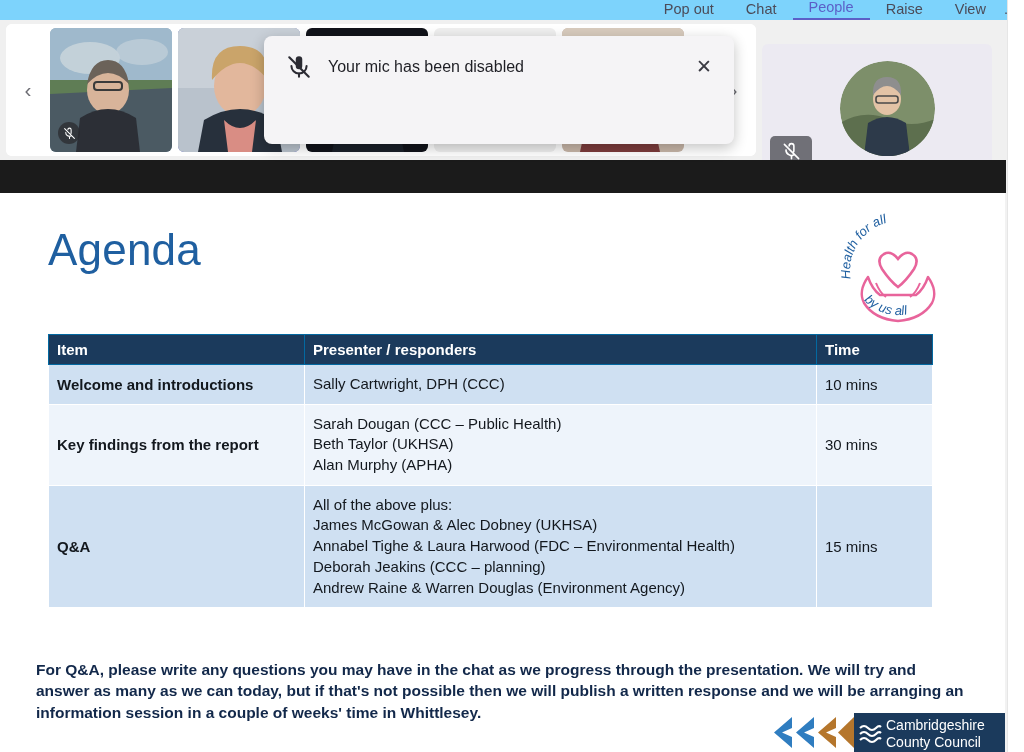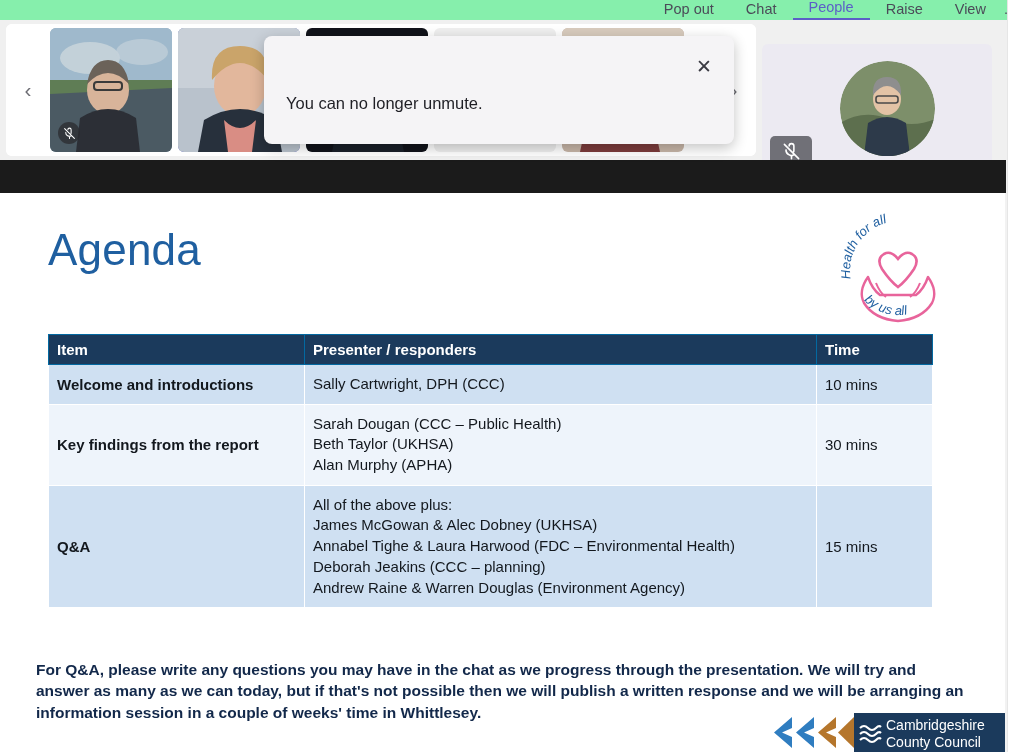--- a/index.html
+++ b/index.html
@@ -19,21 +19,21 @@
     background: #f2f2f2;
   }
 
   
   .topbar {
     position: absolute;
     top: 0;
     left: 0;
     width: 1024px;
     height: 20px;
-    background: #86efac;
+    background: #7dd3fc;
     display: flex;
     align-items: flex-end;
     justify-content: flex-end;
     padding-right: 6px;
     box-sizing: border-box;
   }
   .topbar-item {
     font-size: 14.5px;
     color: #4b4b58;
     padding: 0 16px 3px 16px;
@@ -447,21 +447,31 @@
           <path d="M9 5a3 3 0 0 1 6 0v6a3 3 0 0 1-.5 1.6"></path>
           <path d="M5 10a7 7 0 0 0 10.5 6"></path>
           <path d="M12 18v3"></path>
           <path d="M3 3l18 18"></path>
         </svg>
       </div>
     </div>
   </div>
 
   <div class="toast">
-    <div class="toast-sub">You can no longer unmute.</div>
+    <div class="toast-row1">
+      <span class="toast-mic">
+        <svg viewBox="0 0 24 24" fill="none" stroke="#2b2b33" stroke-width="1.9" stroke-linecap="round">
+          <path d="M12 2a3 3 0 0 1 3 3v6a3 3 0 0 1-3 3 3 3 0 0 1-3-3V5a3 3 0 0 1 3-3z" fill="#2b2b33" stroke="none"></path>
+          <path d="M5 11a7 7 0 0 0 14 0"></path>
+          <path d="M12 18v3"></path>
+          <path d="M3 3l18 18" stroke="#2b2b33"></path>
+        </svg>
+      </span>
+      <span class="toast-title">Your mic has been disabled</span>
+    </div>
     <div class="toast-close">✕</div>
   </div>
 
   <div class="black-band"></div>
 
   <div class="stage">
 
     <div class="slide-title">Agenda</div>
 
     <div class="logo">

